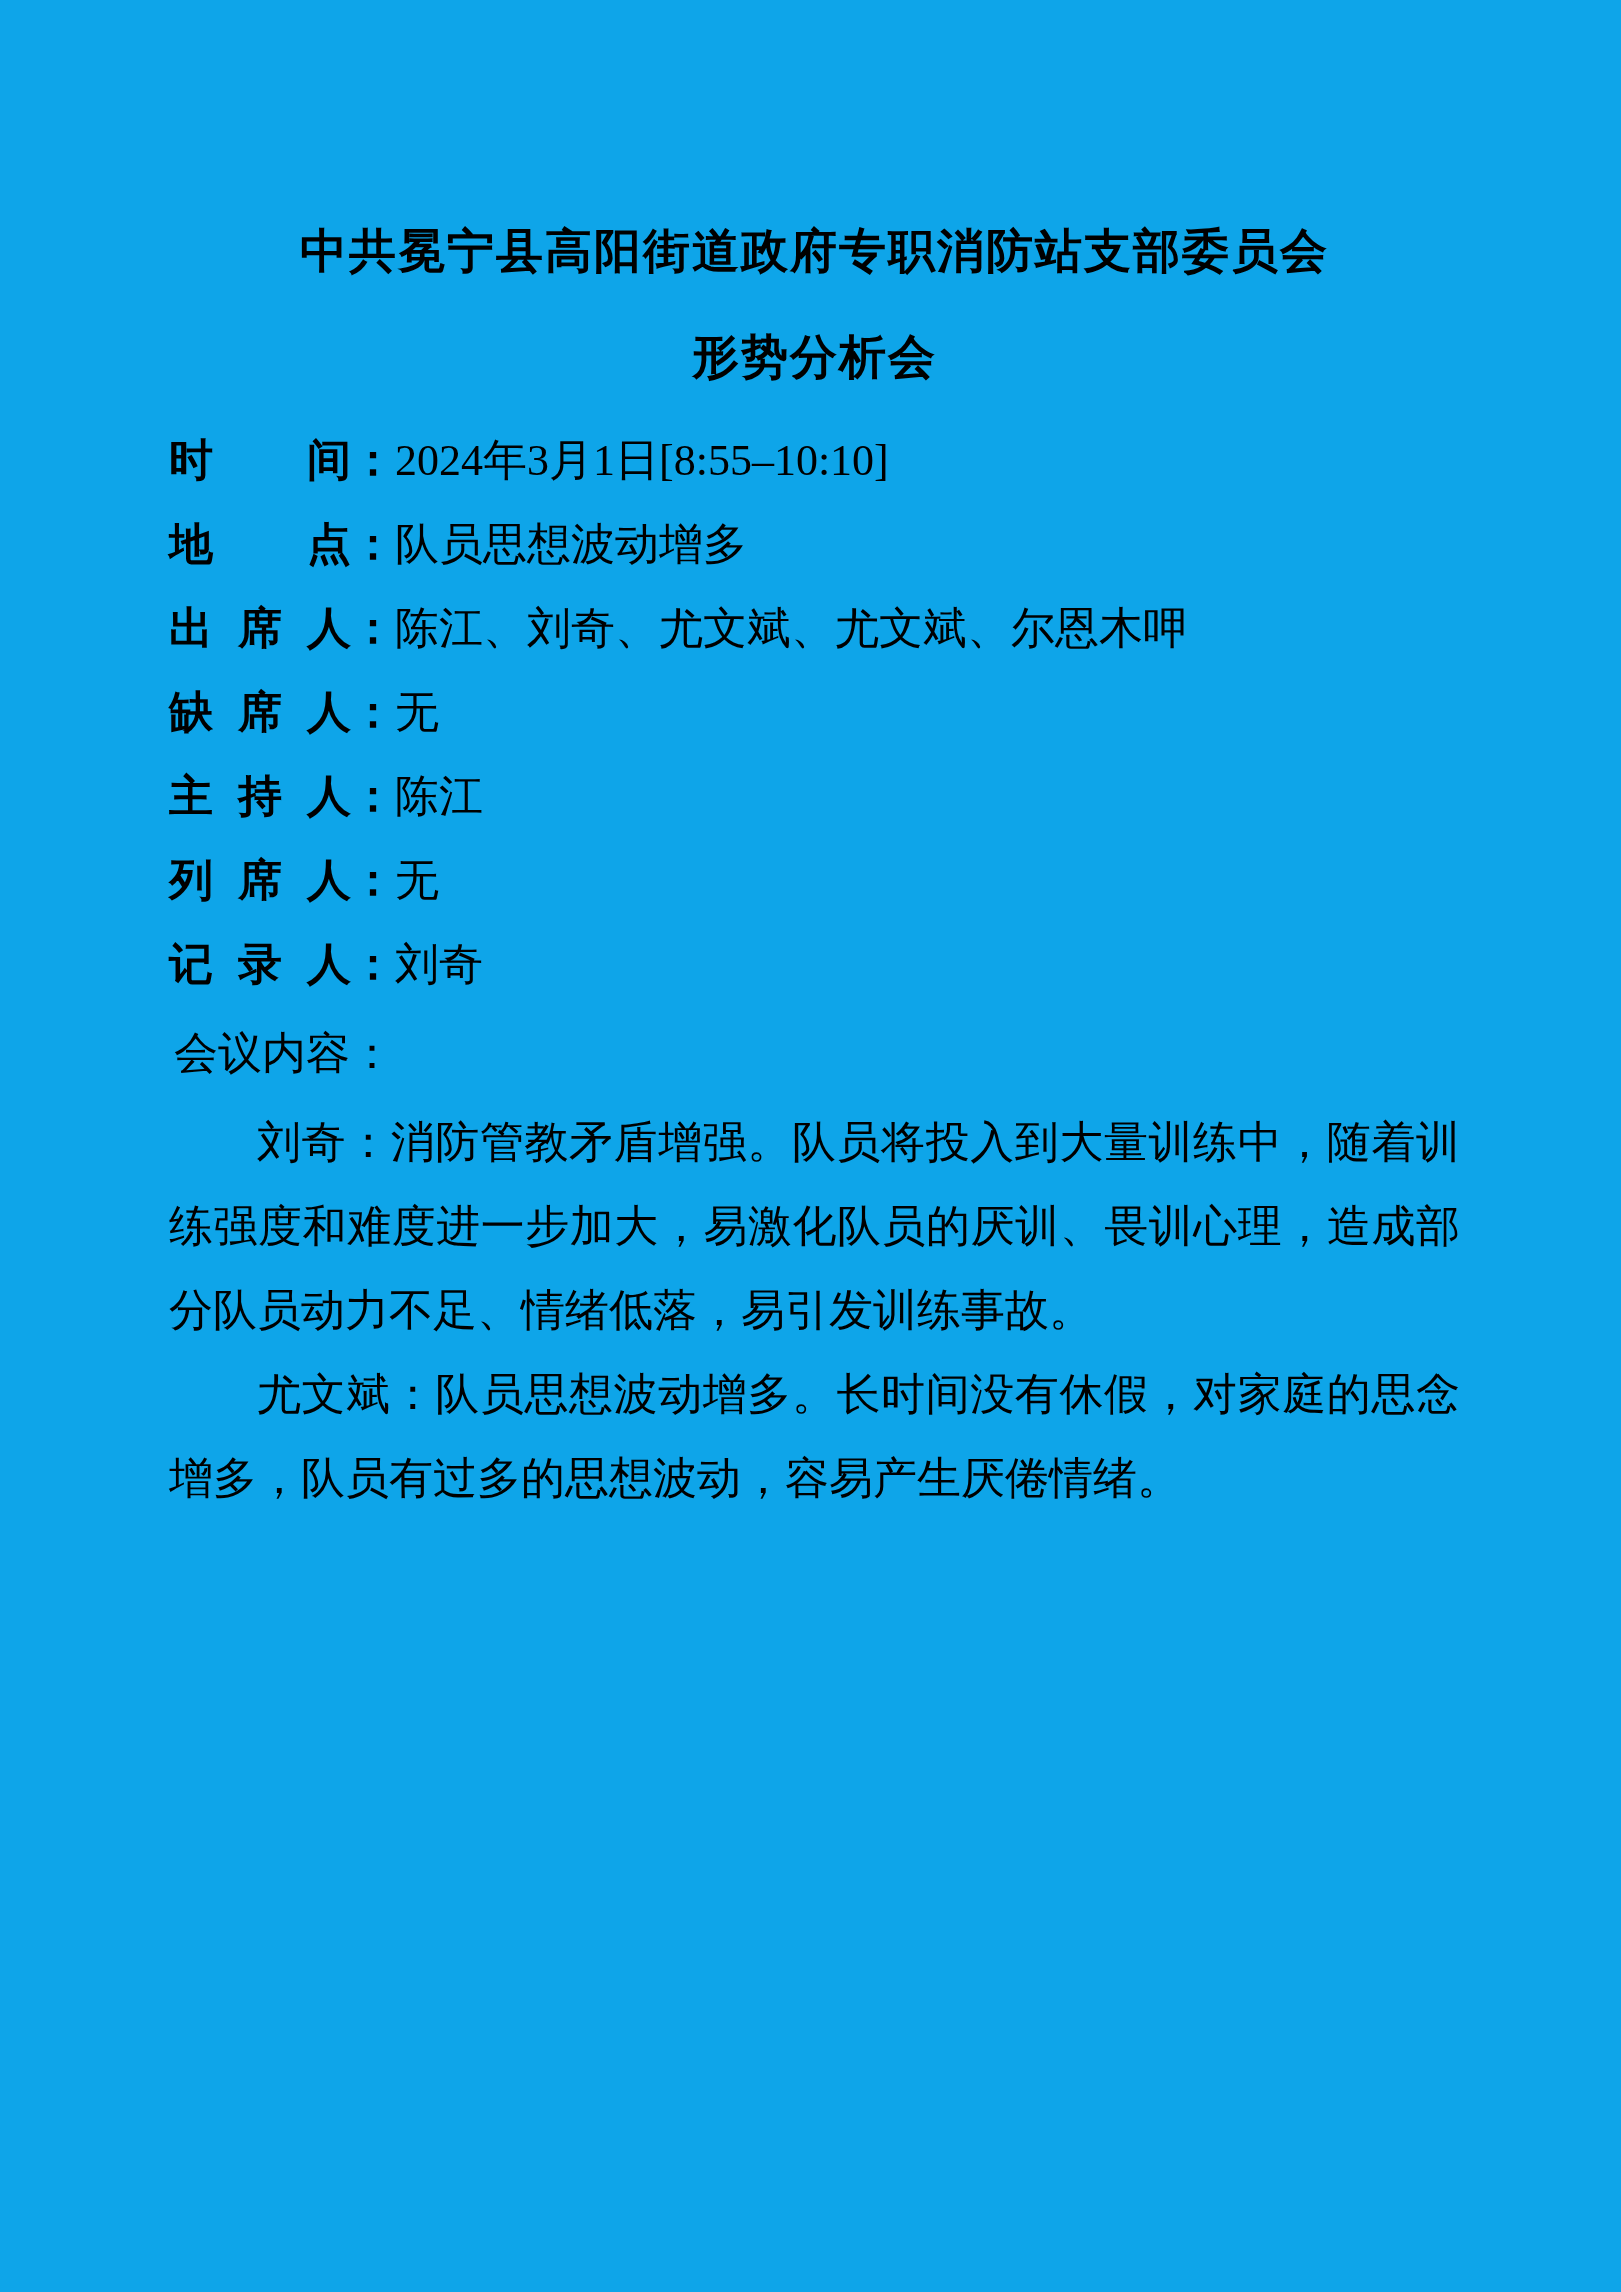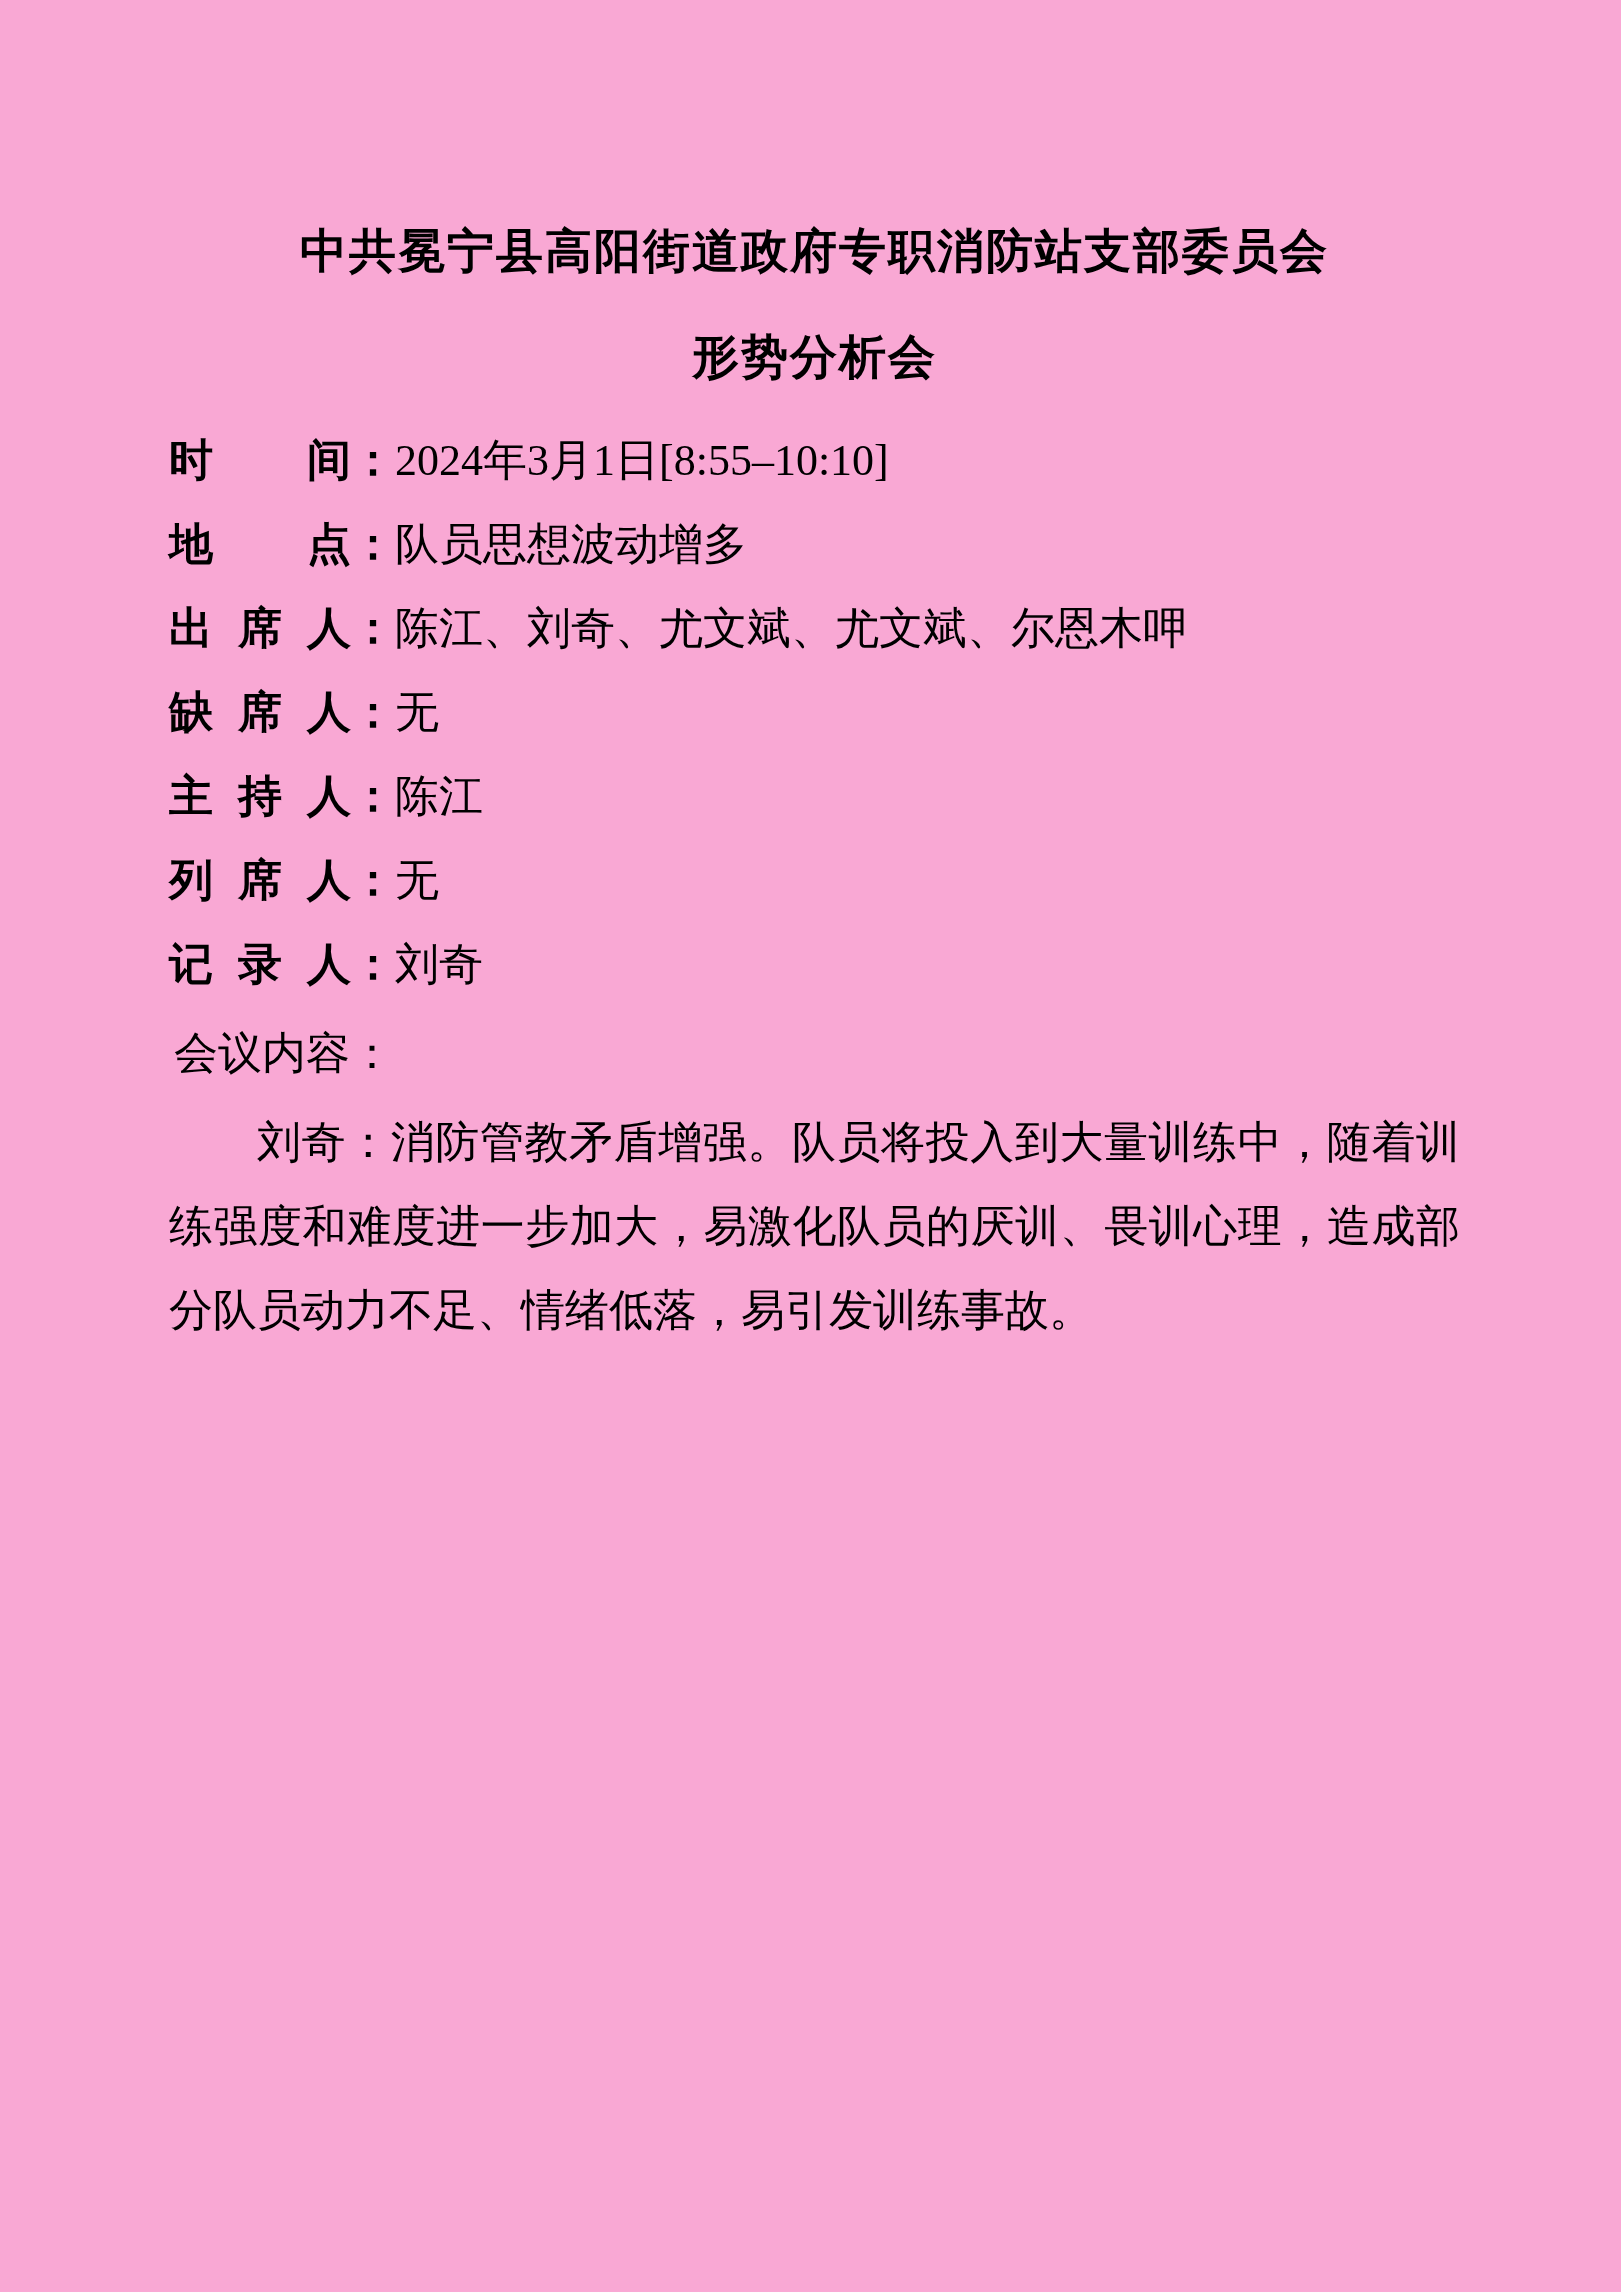--- a/index.html
+++ b/index.html
@@ -6,21 +6,21 @@
     margin: 0;
     padding: 0;
     background: #ffffff;
     color: #000000;
     font-family: "Liberation Serif", "DejaVu Serif", serif;
   }
   .page {
     position: relative;
     width: 1621px;
     height: 2293px;
-    background: #f9a8d4;
+    background: #0ea5e9;
     box-sizing: border-box;
     padding: 221px 161px 0 169px;
     overflow: hidden;
   }
   .doc-title {
     margin: 0 0 45px 0;
     text-align: center;
     font-weight: bold;
     font-size: 47px;
     line-height: 61px;
@@ -109,15 +109,16 @@
 
     <div class="meta-row">
       <span class="meta-label">记录人</span><span class="meta-colon">：</span><span class="meta-value">刘奇</span>
     </div>
 
   </div>
 
   <div class="section-heading">会议内容：</div>
 
   <p class="body-para">刘奇：消防管教矛盾增强。队员将投入到大量训练中，随着训练强度和难度进一步加大，易激化队员的厌训、畏训心理，造成部分队员动力不足、情绪低落，易引发训练事故。</p>
+  <p class="body-para">尤文斌：队员思想波动增多。长时间没有休假，对家庭的思念增多，队员有过多的思想波动，容易产生厌倦情绪。</p>
 
 </div>
 
 
 </body></html>

